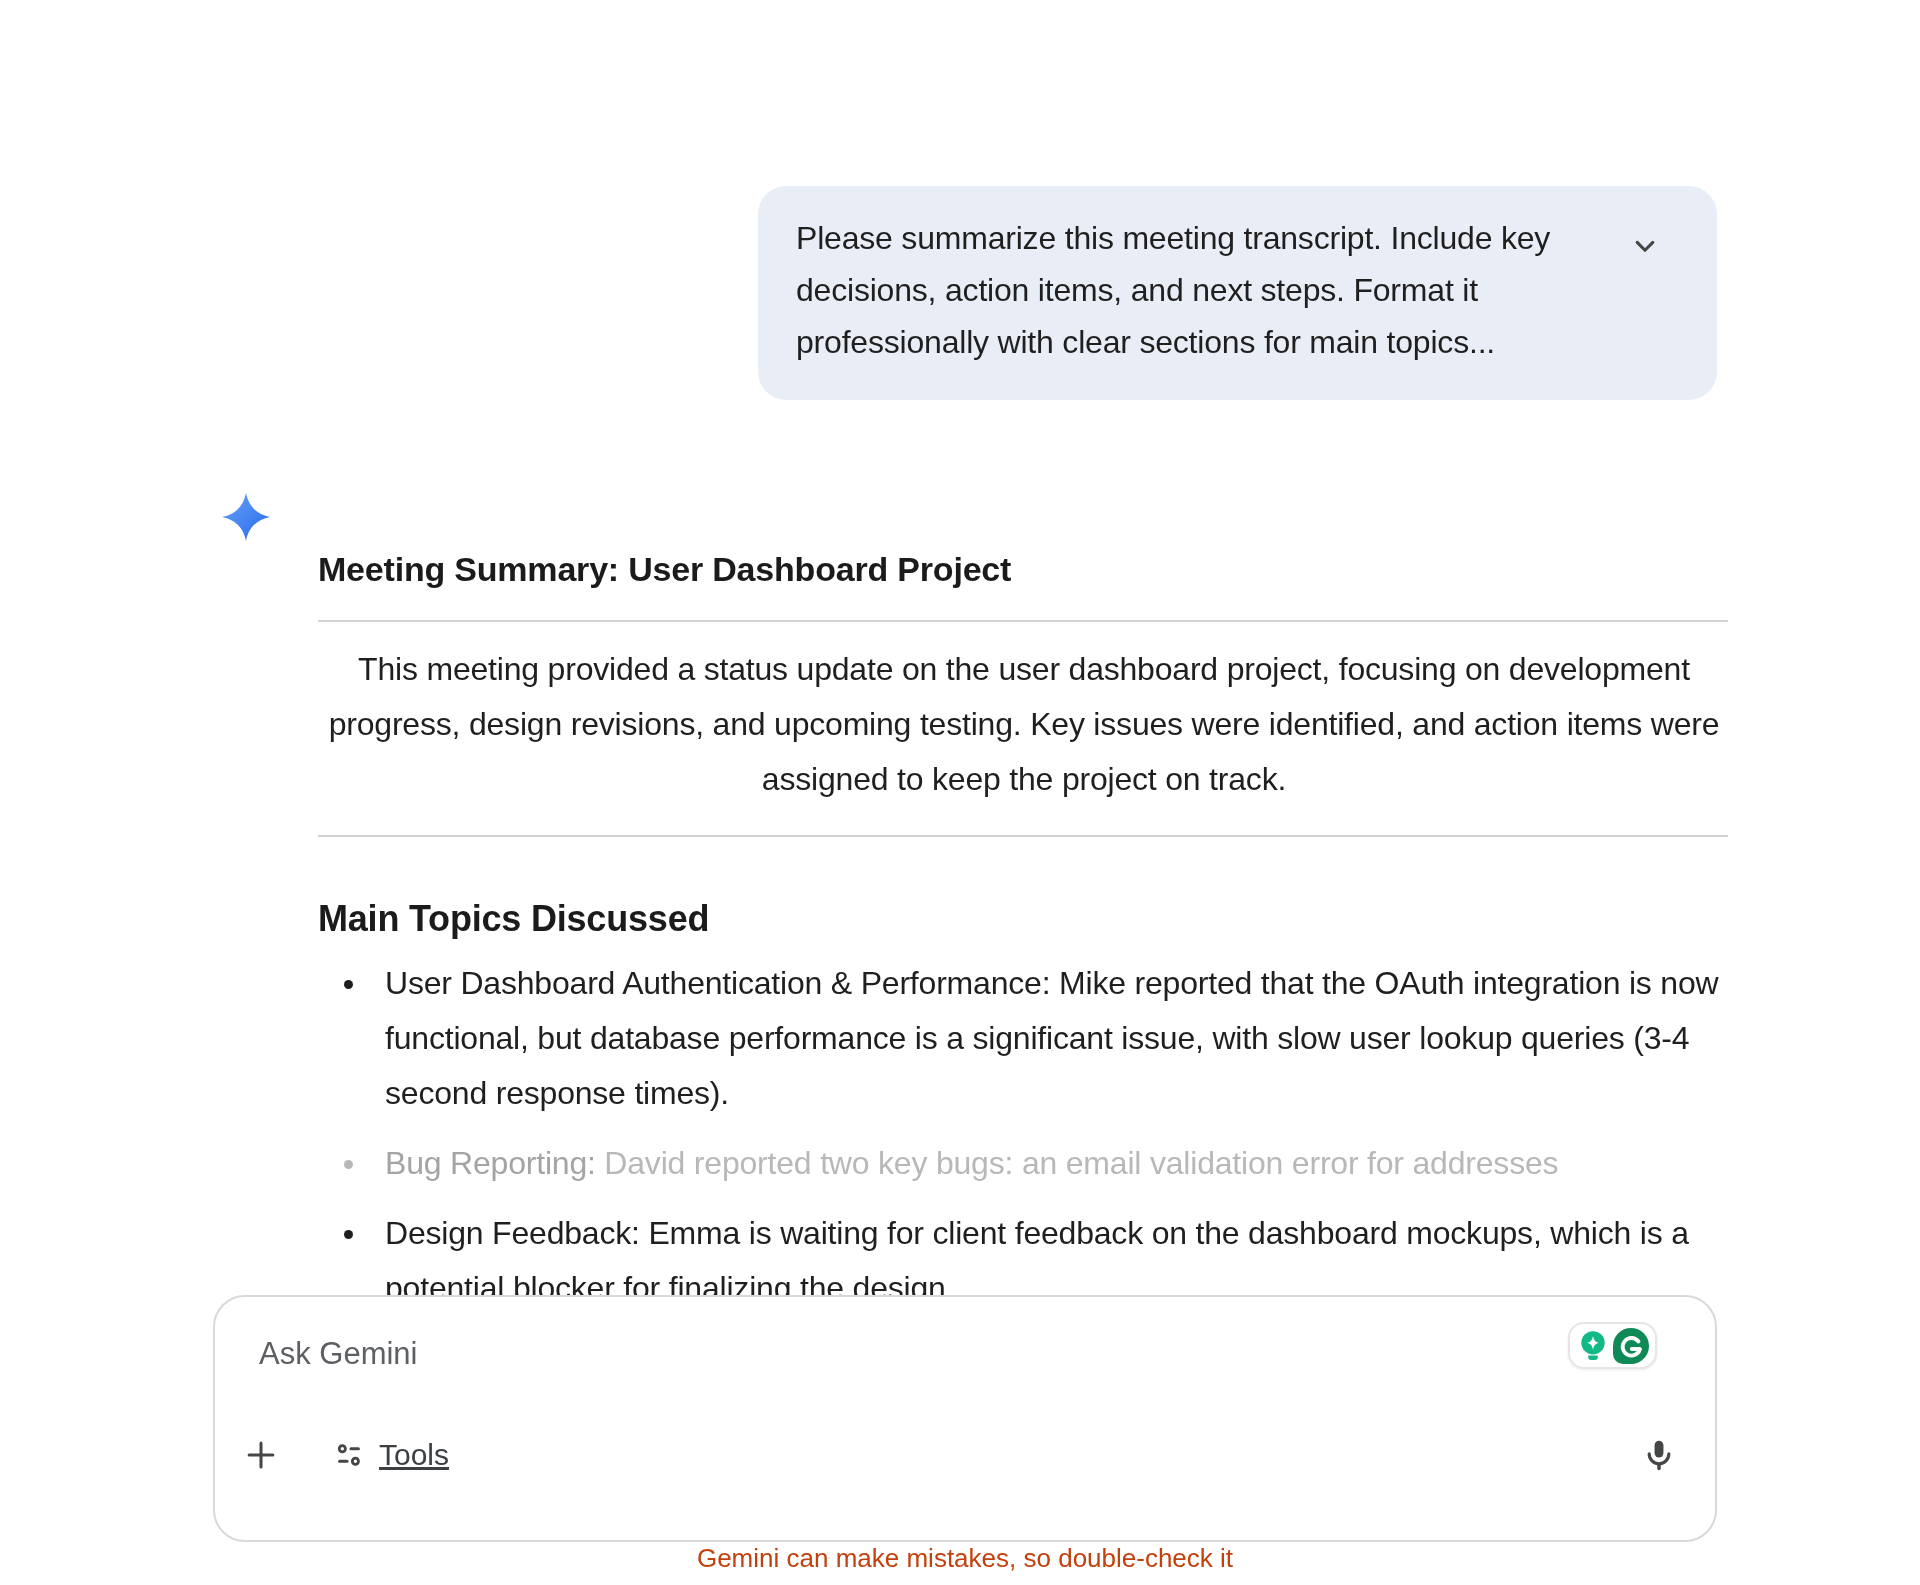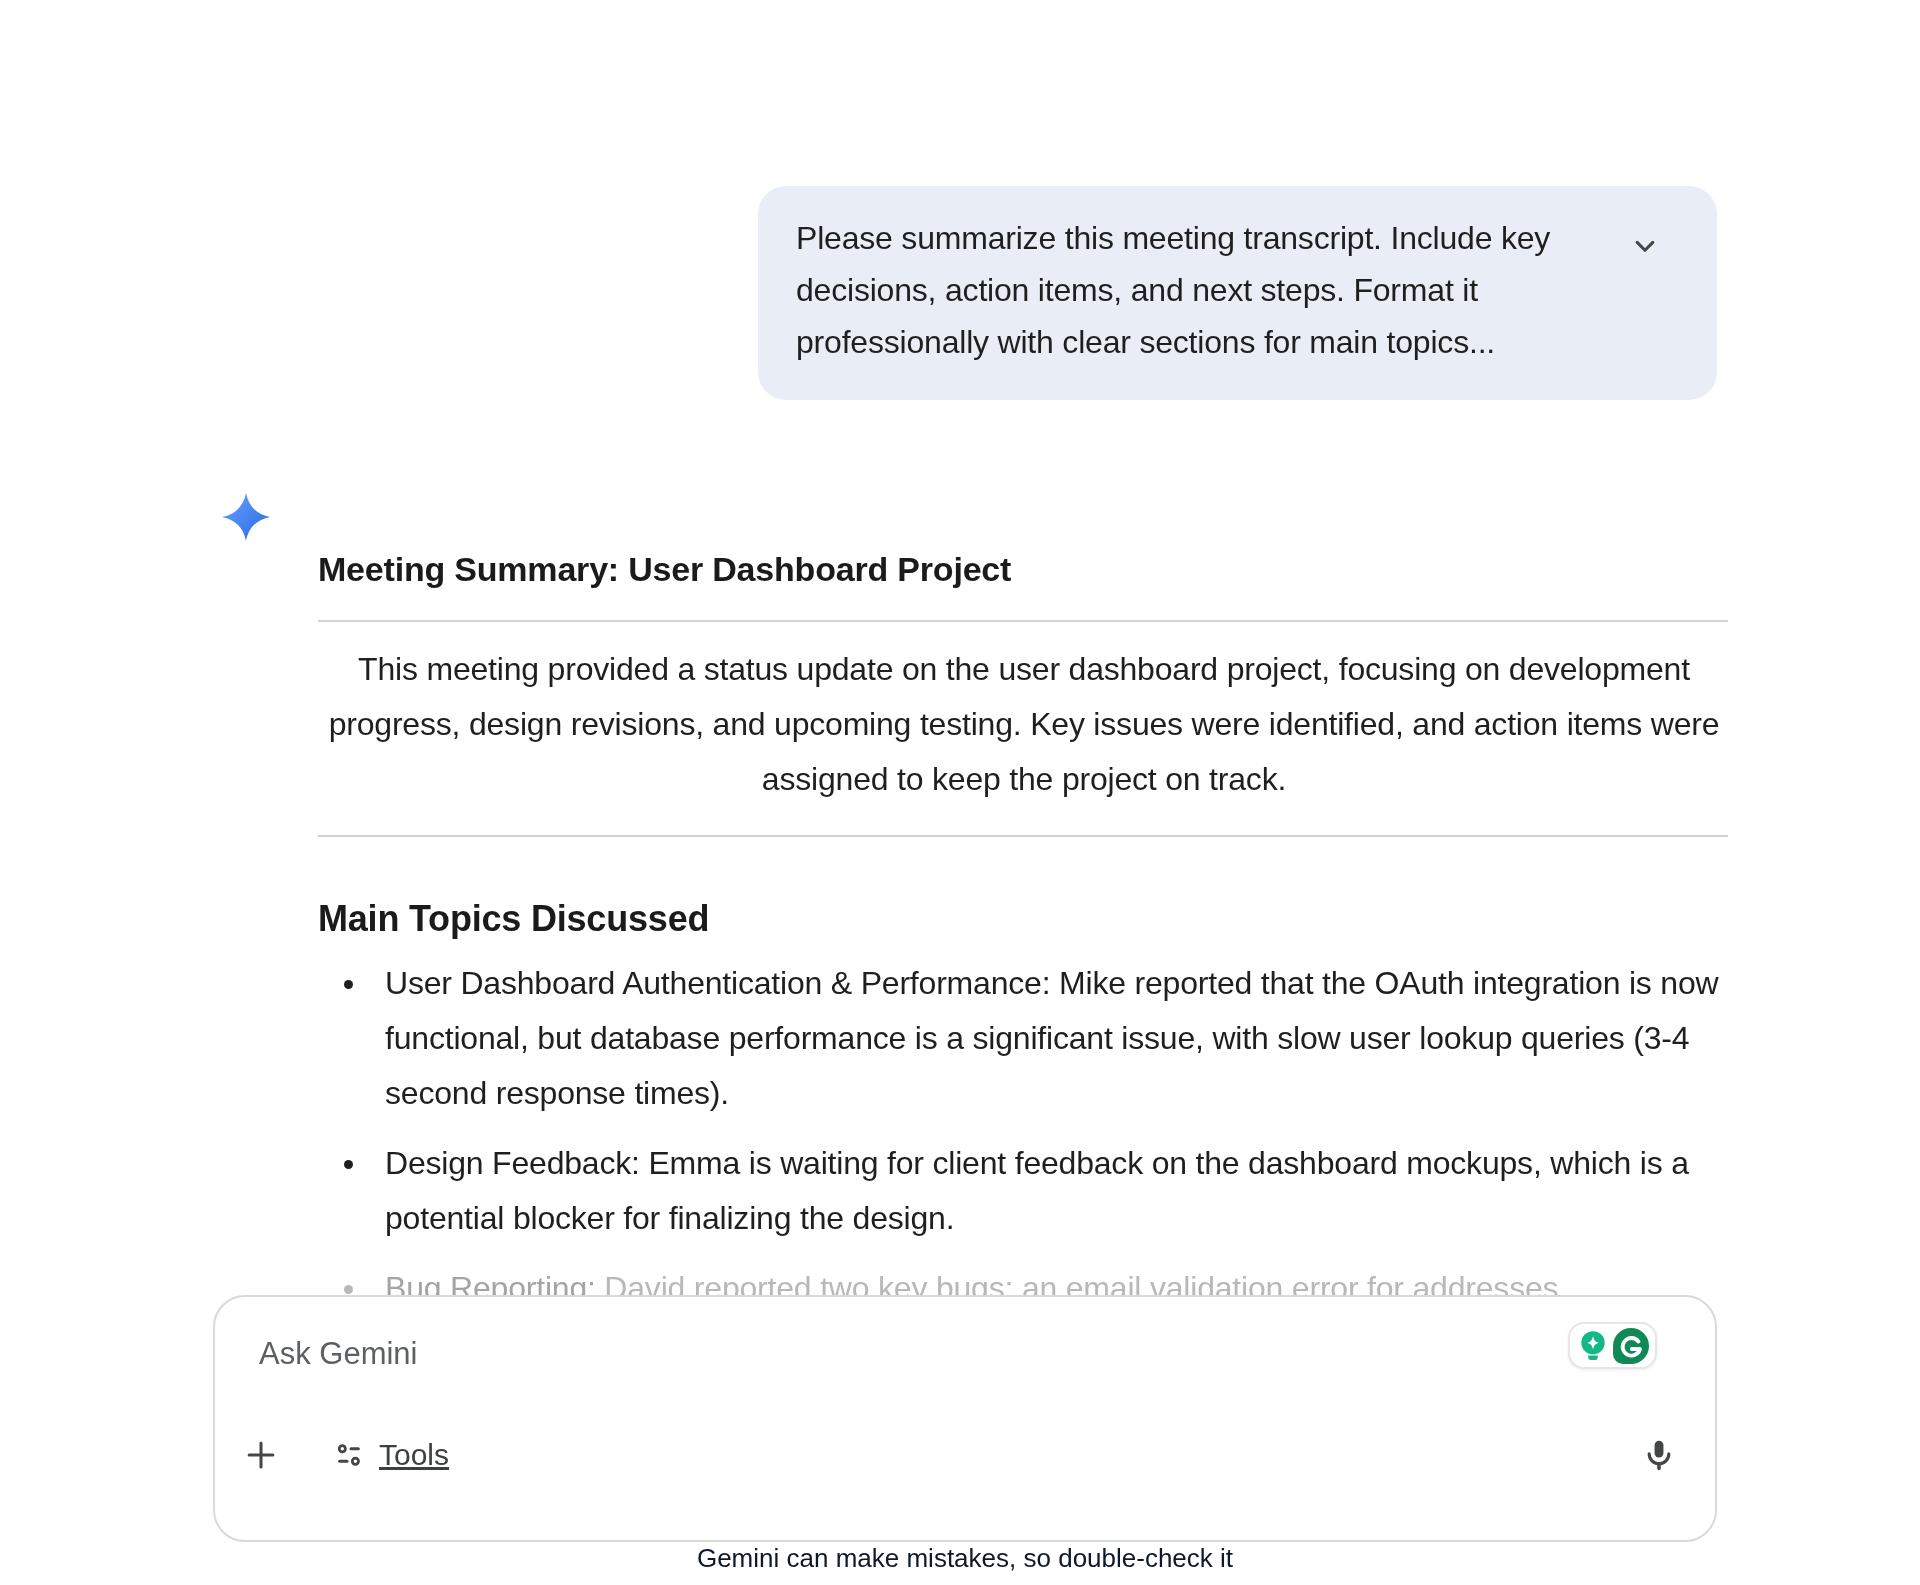--- a/index.html
+++ b/index.html
@@ -89,21 +89,21 @@
   .tools-btn{
     position:absolute;left:110px;top:134px;height:48px;
     display:flex;align-items:center;gap:14px;background:transparent;border:none;
     padding:0 8px;cursor:pointer;
     font-family:"Liberation Sans",sans-serif;font-size:30px;color:#3c4043;text-decoration:underline;
   }
 
   
   .disclaimer{
     position:absolute;left:213px;top:1543px;width:1504px;text-align:center;
-    font-size:26px;color:#0f172a;letter-spacing:0;
+    font-size:26px;color:#c2410c;letter-spacing:0;
   }
 </style>
 </head>
 <body>
 
 <div class="page">
 
   <div class="user-bubble">
     <p>Please summarize this meeting transcript. Include key decisions, action items, and next steps. Format it professionally with clear sections for main topics...</p>
     <button class="bubble-chevron">
@@ -130,25 +130,25 @@
   <h1 class="resp-title">Meeting Summary: User Dashboard Project</h1>
   <hr class="divider d1">
   <p class="resp-intro">This meeting provided a status update on the user dashboard project, focusing on development progress, design revisions, and upcoming testing. Key issues were identified, and action items were assigned to keep the project on track.</p>
   <hr class="divider d2">
   <h2 class="resp-subhead">Main Topics Discussed</h2>
 
   <div class="topics">
     <div class="topic-item">
       <span class="b">User Dashboard Authentication &amp; Performance:</span><span> Mike reported that the OAuth integration is now functional, but database performance is a significant issue, with slow user lookup queries (3-4 second response times).</span>
     </div>
+    <div class="topic-item faded">
+      <span class="b">Bug Reporting:</span><span> David reported two key bugs: an email validation error for addresses</span>
+    </div>
     <div class="topic-item">
       <span class="b">Design Feedback:</span><span> Emma is waiting for client feedback on the dashboard mockups, which is a potential blocker for finalizing the design.</span>
-    </div>
-    <div class="topic-item faded">
-      <span class="b">Bug Reporting:</span><span> David reported two key bugs: an email validation error for addresses</span>
     </div>
   </div>
 
   <div class="composer">
     <input class="ask-input" type="text" placeholder="Ask Gemini" style="">
 
     <div class="gram-pill">
       <span style="display:flex;">
         <svg width="34" height="34" viewBox="0 0 32 32">
           <circle cx="16" cy="13" r="11" fill="#12b886"></circle>

